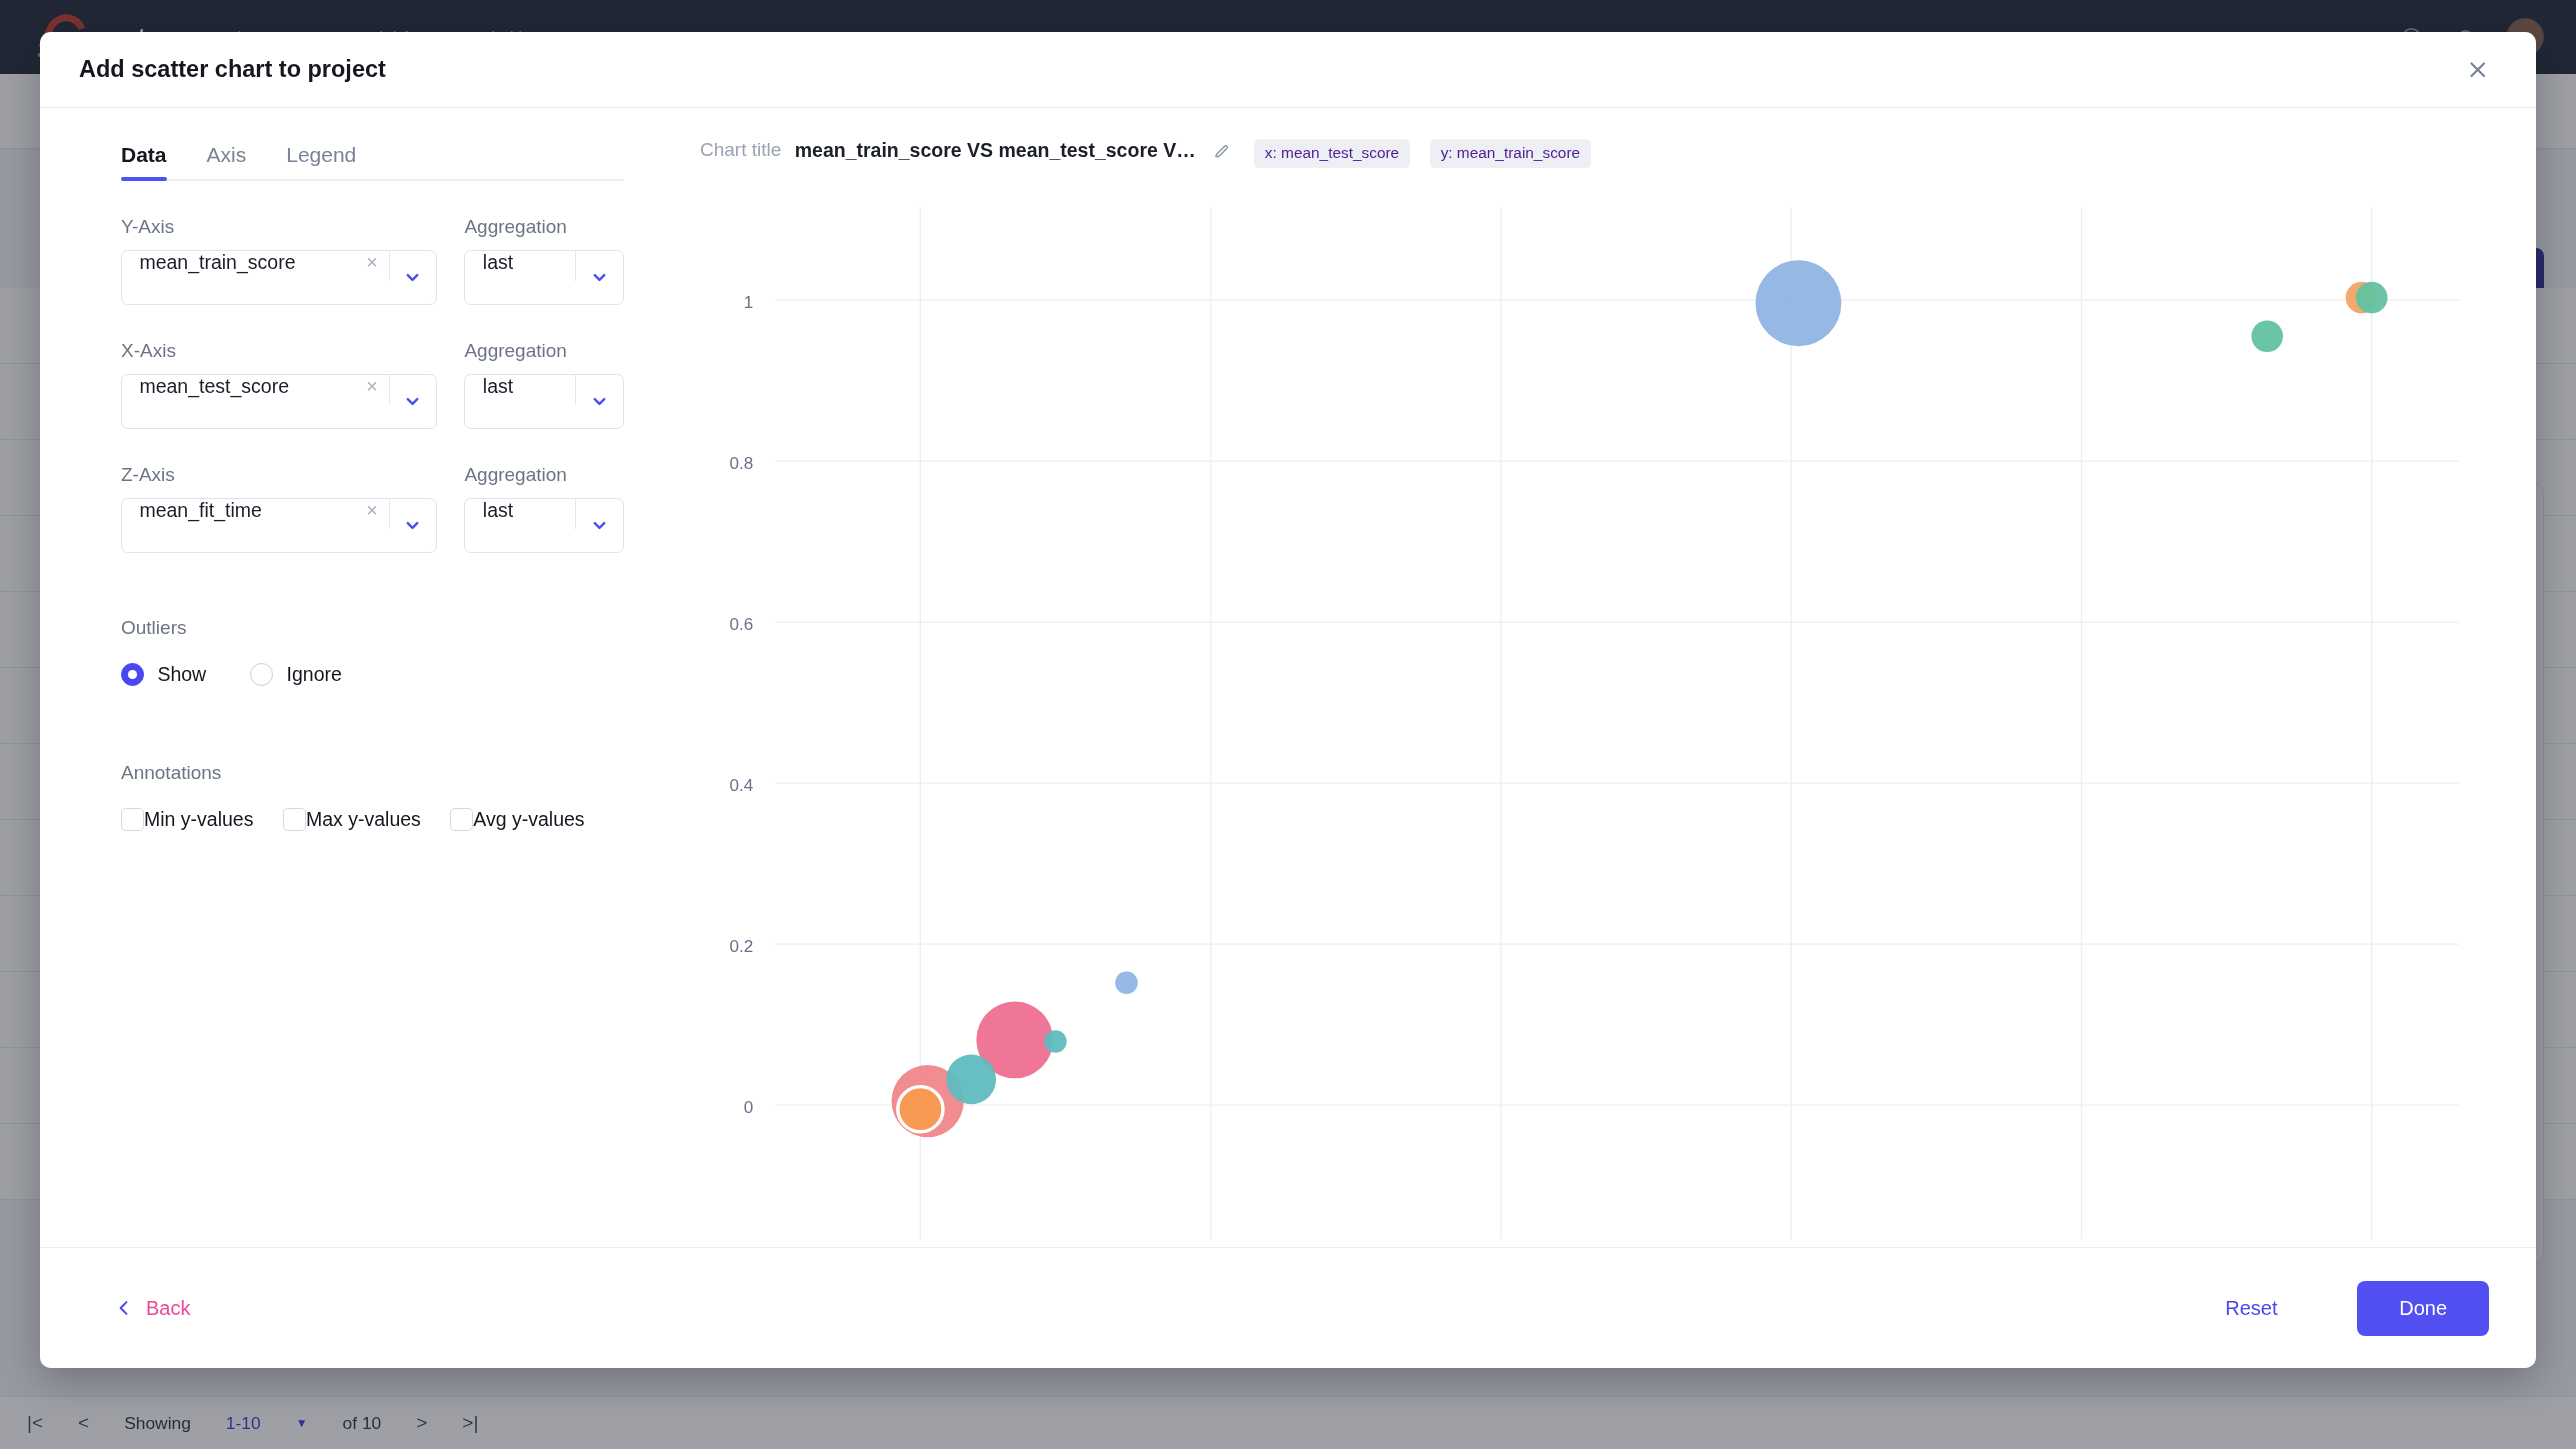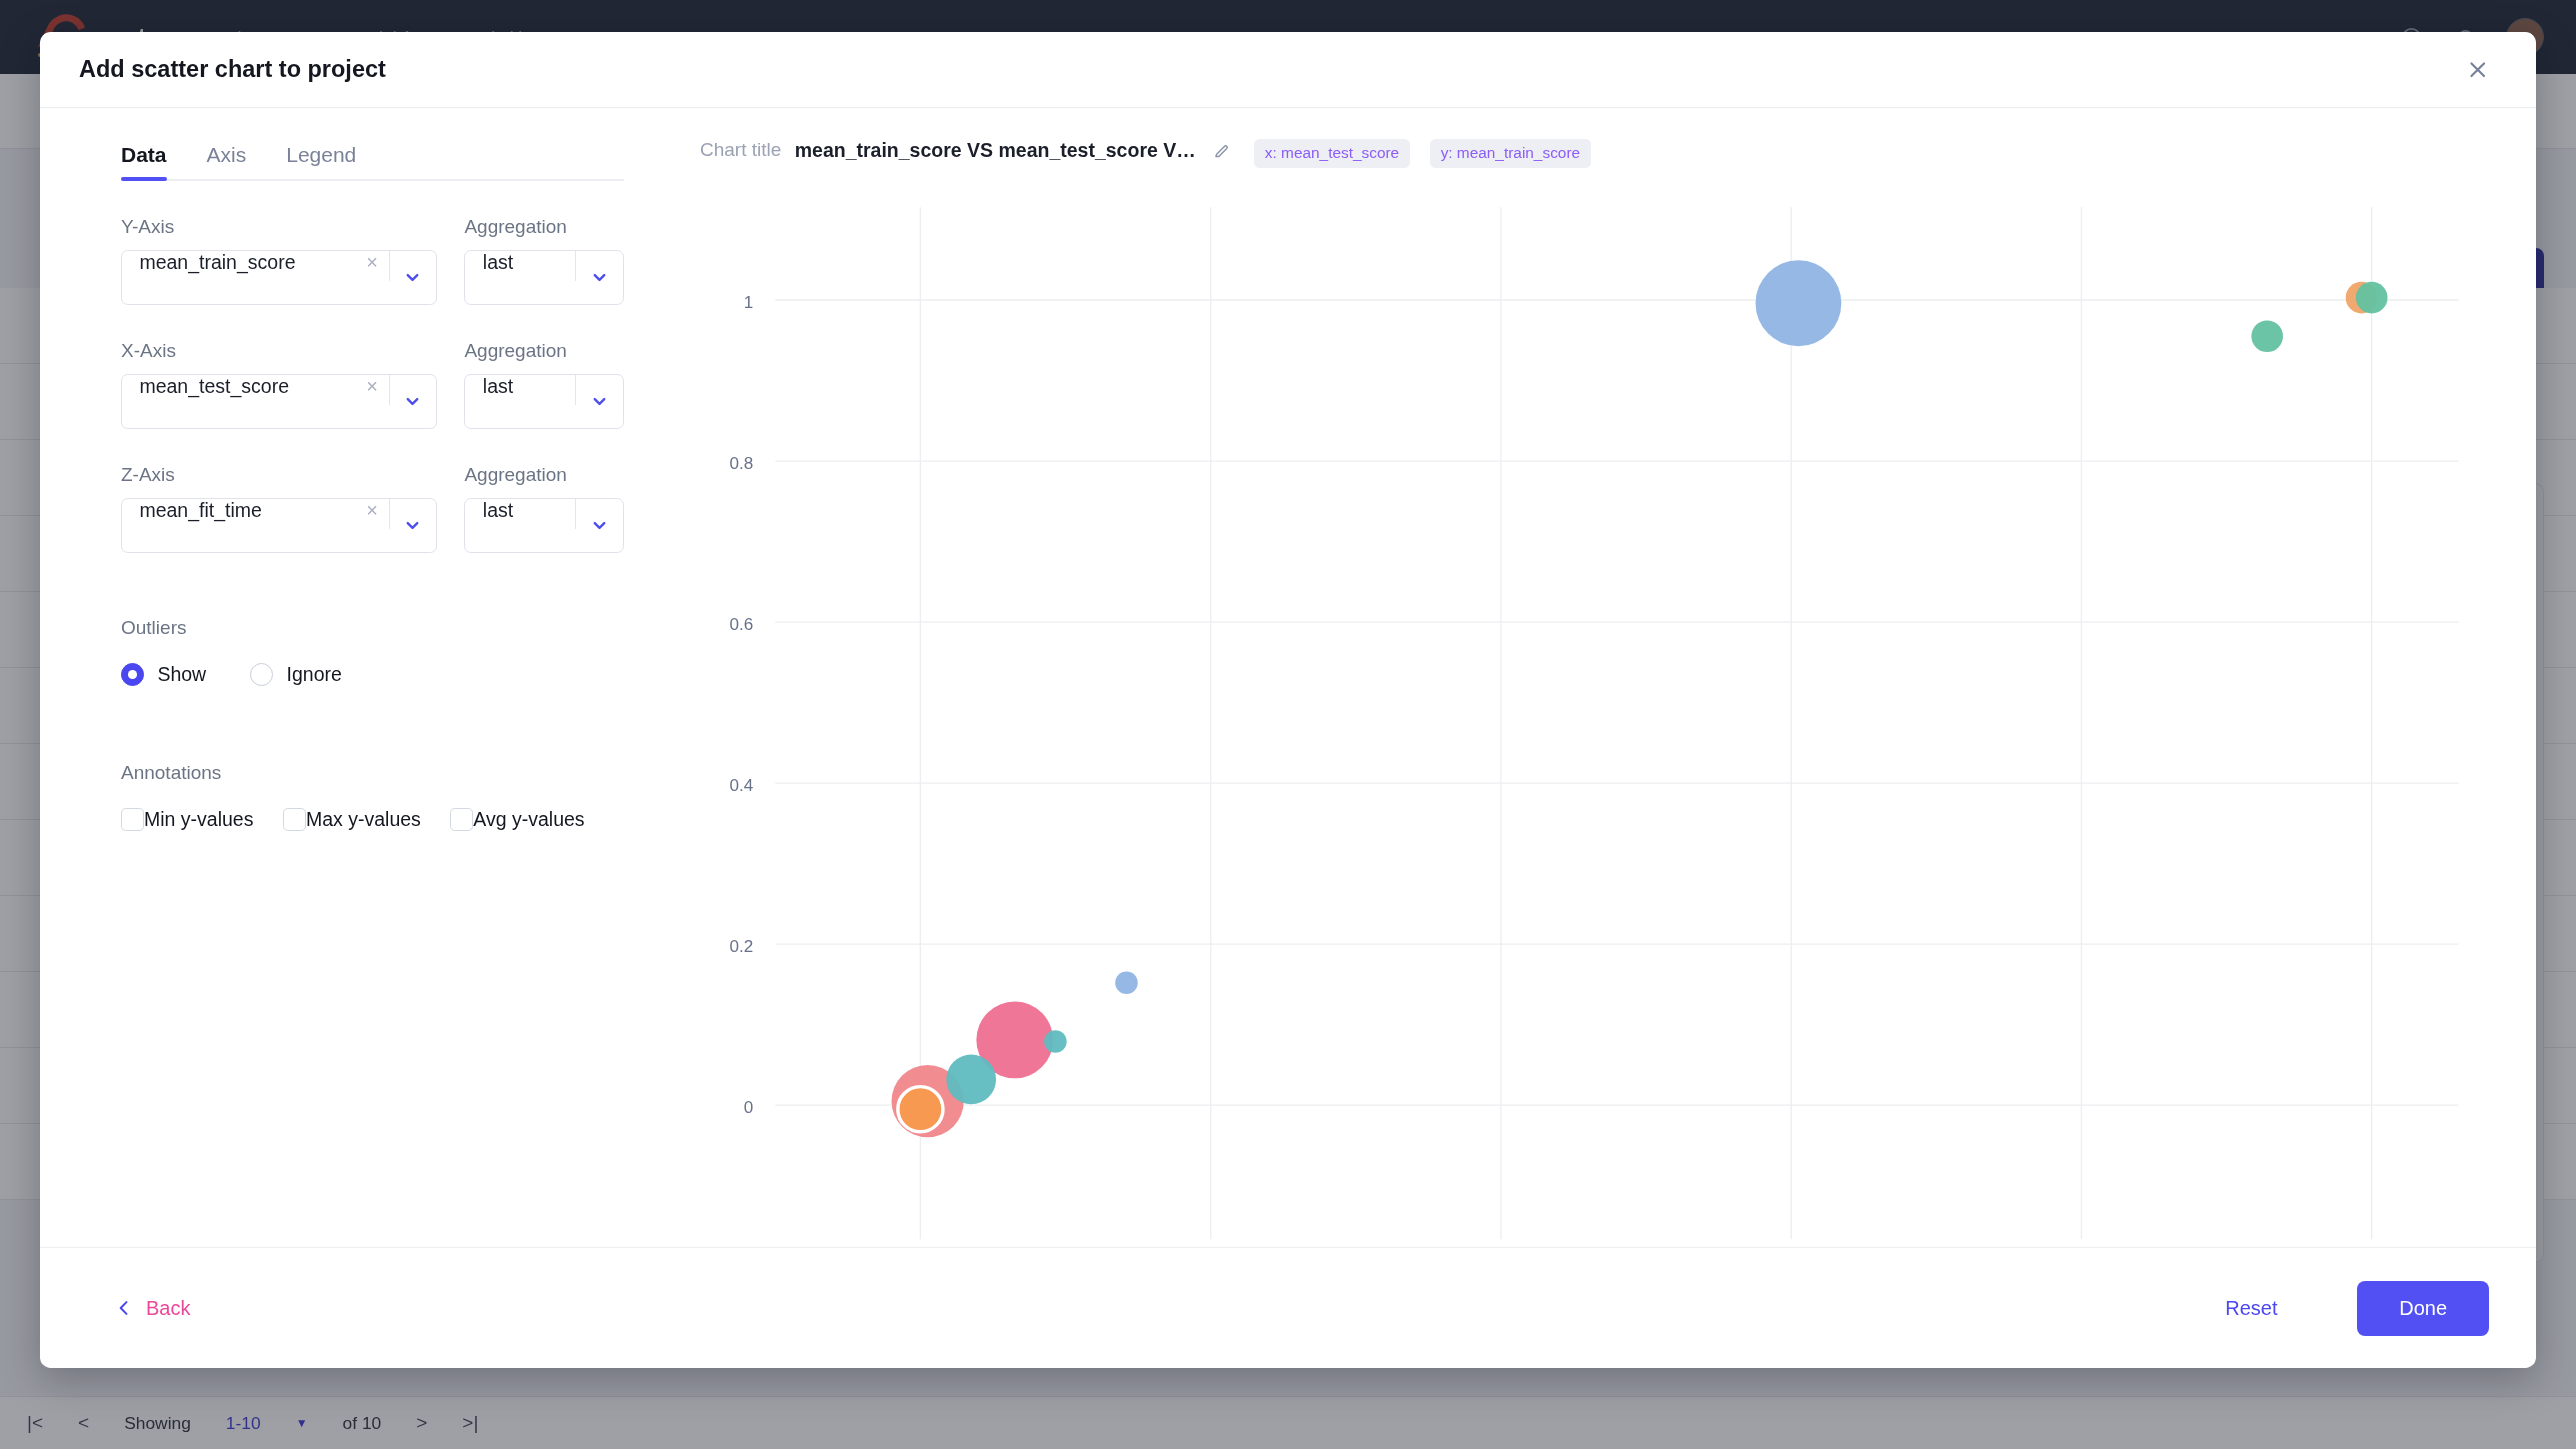--- a/index.html
+++ b/index.html
@@ -106,21 +106,21 @@
   .checkbox{width:23px;height:23px;border-radius:4.7px;border:1.3px solid #d2d7e1;box-sizing:border-box;background:#fff;}
   .check-label{font-size:19.5px;color:#14171f;}
 
   
   .chart-panel{flex:1;padding:31px 43px 0 36px;box-sizing:border-box;display:flex;flex-direction:column;min-width:0;}
   .chart-head{display:flex;gap:13.4px;}
   .ct-label{font-size:19px;color:#9aa2b4;}
   .ct-value{font-size:19.5px;color:#1b1f2a;font-weight:600;max-width:402px;white-space:nowrap;overflow:hidden;text-overflow:ellipsis;}
   .ct-edit{width:24px;height:24px;display:flex;align-items:center;justify-content:center;cursor:pointer;}
   .ct-edit svg{width:17.4px;height:17.4px;stroke:#8a93a8;stroke-width:2;fill:none;}
-  .chip{background:#edeff4;color:#8b5cf6;font-size:15.4px;border-radius:5.4px;padding:5.4px 10.7px;margin-left:6.7px;}
+  .chip{background:#edeff4;color:#4c1d95;font-size:15.4px;border-radius:5.4px;padding:5.4px 10.7px;margin-left:6.7px;}
 
   .plot-wrap{flex:1;position:relative;margin-top:31px;}
   .plot{position:absolute;left:0;top:0;right:0;bottom:0;}
 </style>
 </head>
 <body>
 
 <div id="app-background">
 
   <div class="topbar">

